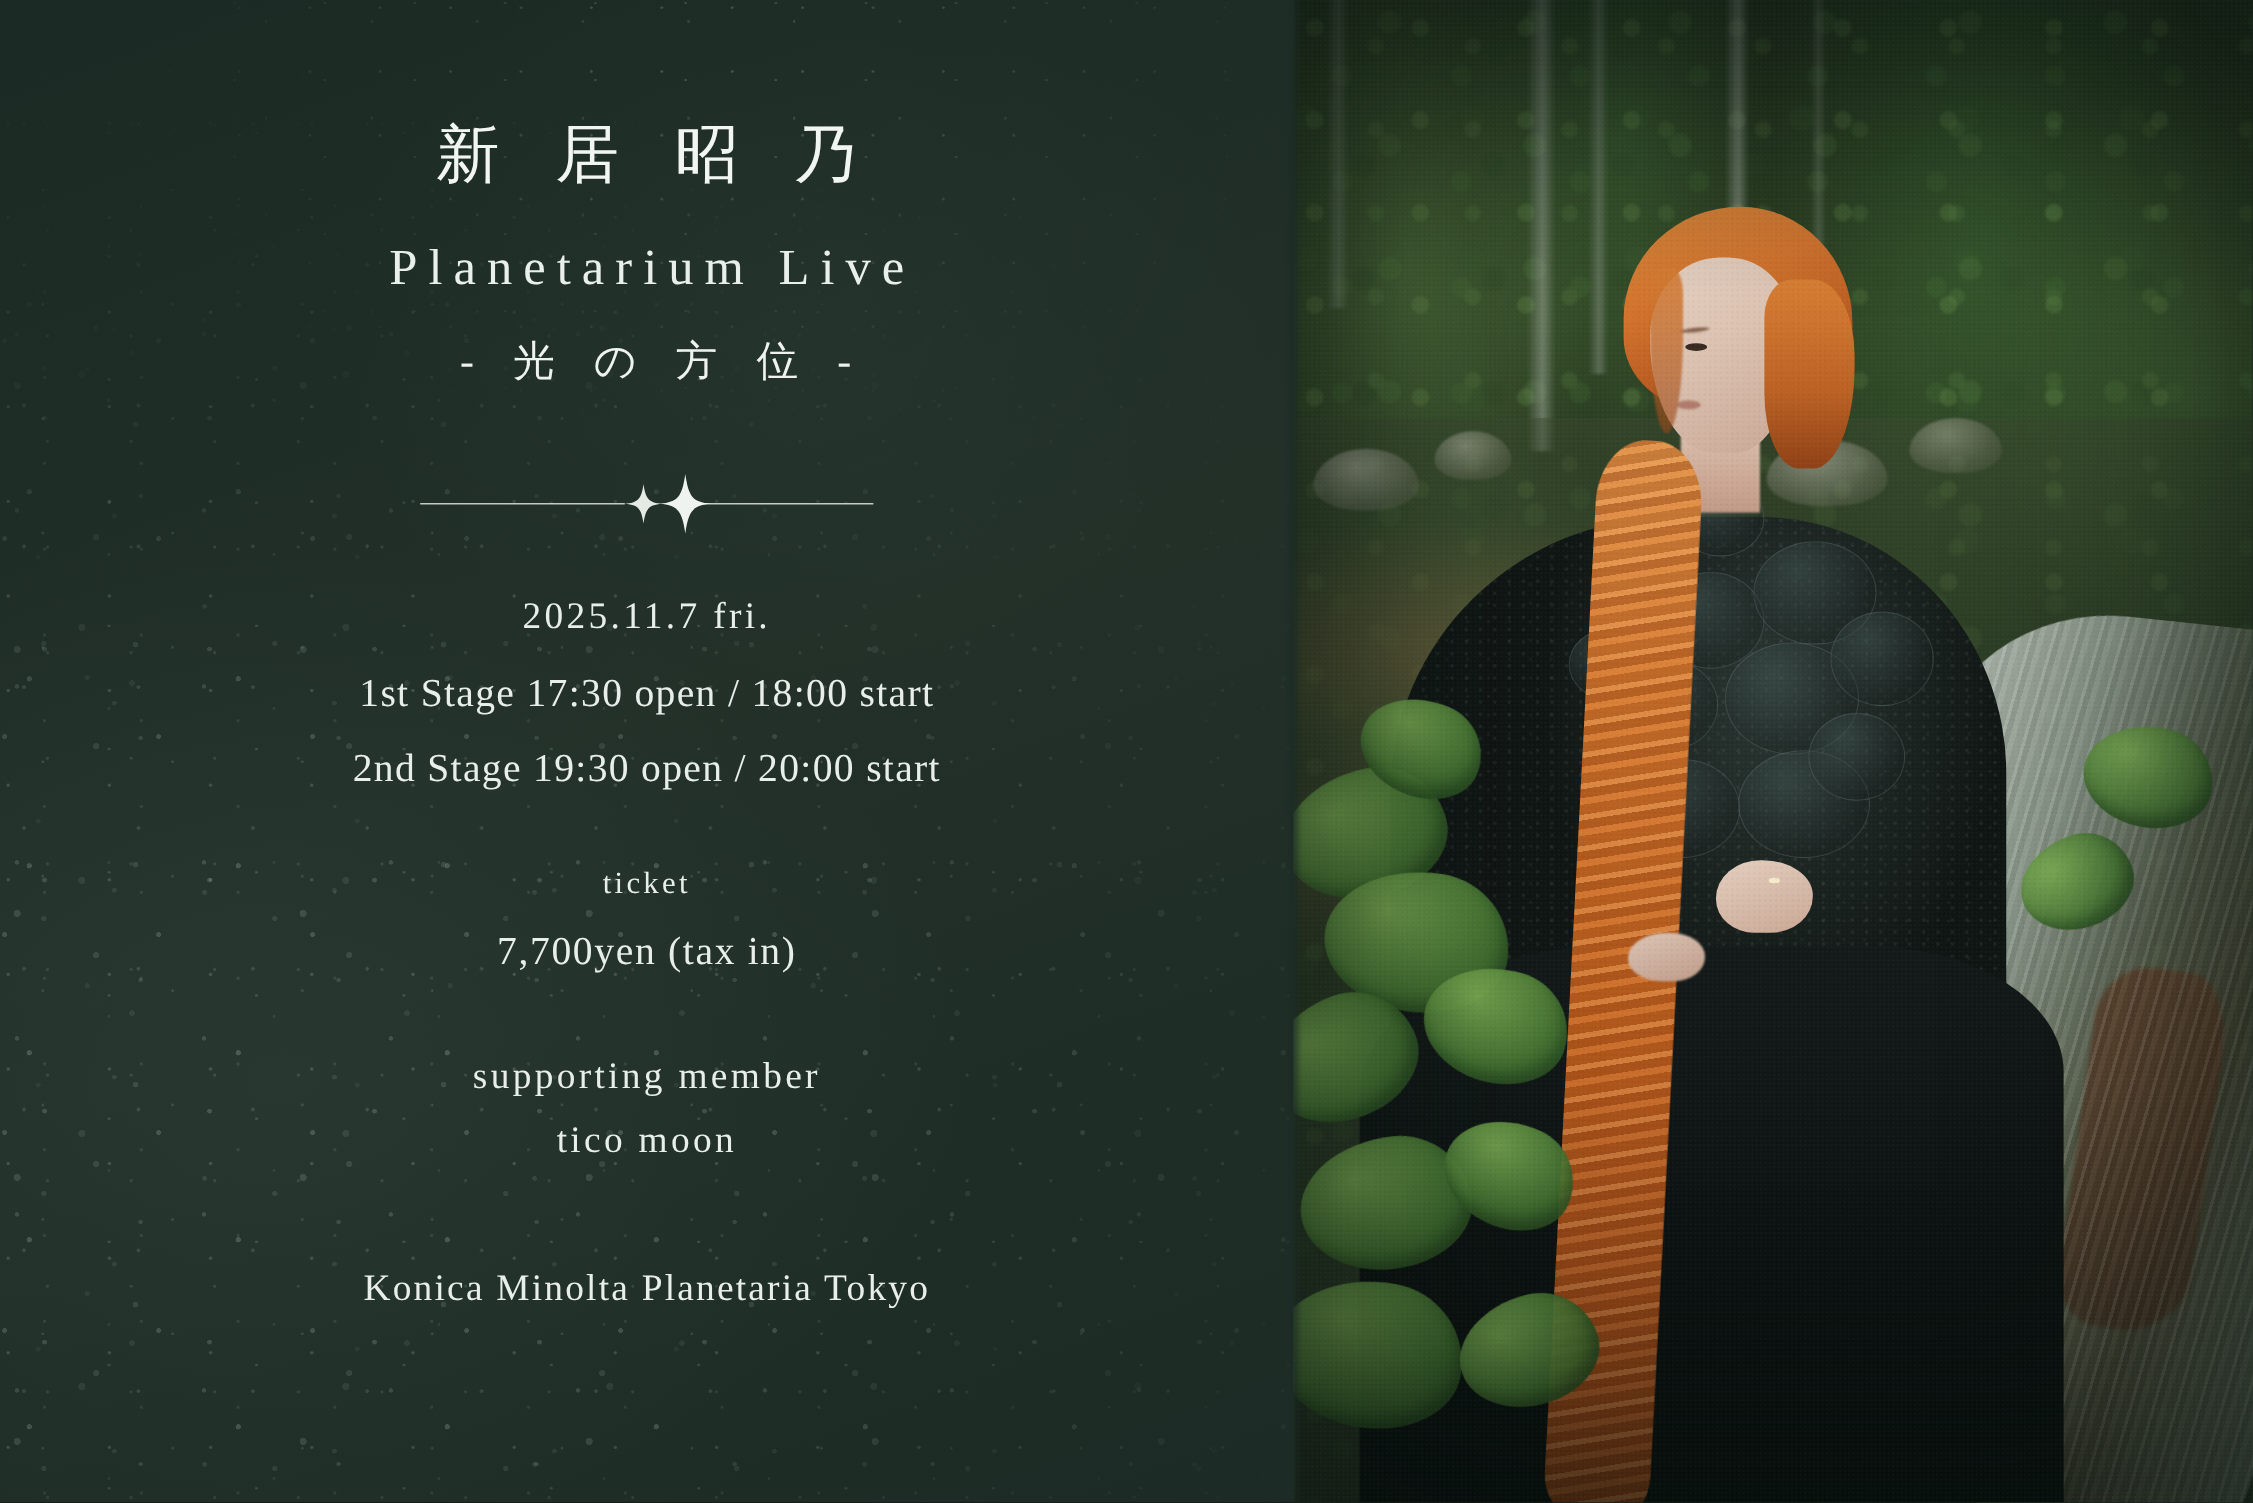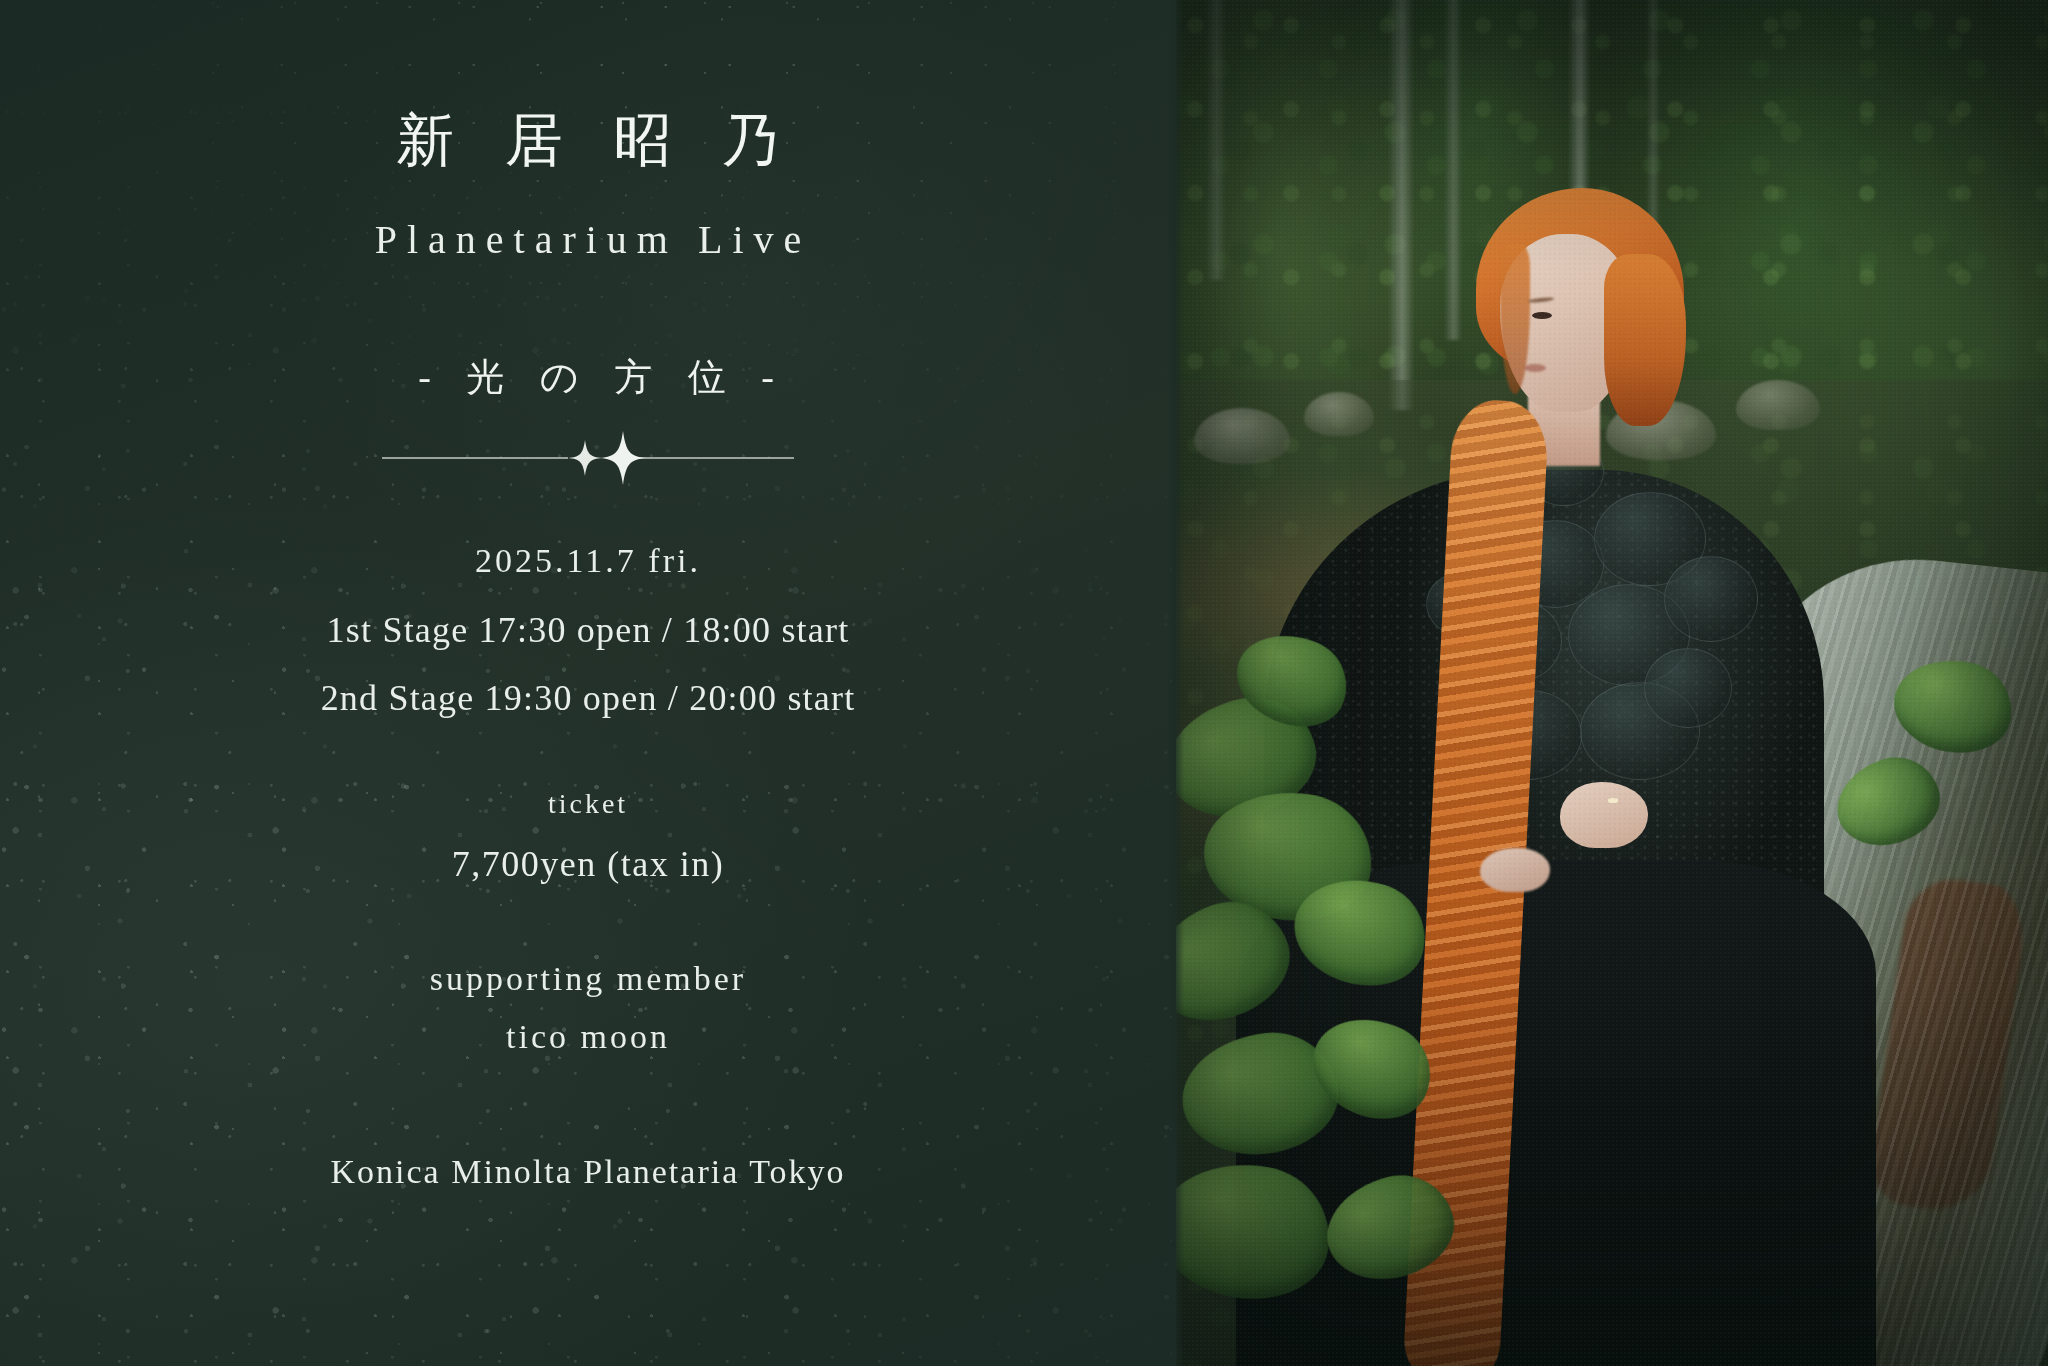--- a/index.html
+++ b/index.html
@@ -111,37 +111,36 @@
     text-indent: 18px;
     font-weight: 400;
     color: #f2f6f2;
     line-height: 1;
   }
 
   .subtitle-en {
     position: absolute;
     top: 220px;
     left: 0; right: 0;
-    font-size: 40px;
+    font-size: 46px;
     letter-spacing: 10px;
     text-indent: 10px;
     color: #e9efe9;
     line-height: 1;
   }
 
   .subtitle-jp {
     position: absolute;
     top: 310px;
     left: 16px; right: 0;
     font-size: 38px;
     letter-spacing: 13px;
     text-indent: 13px;
     color: #eef3ee;
     line-height: 1;
-    margin-top: 48px;
   }
 
   
   .divider {
     position: absolute;
     top: 428px;
     left: 0; right: 0;
     height: 60px;
     display: flex;
     align-items: center;

